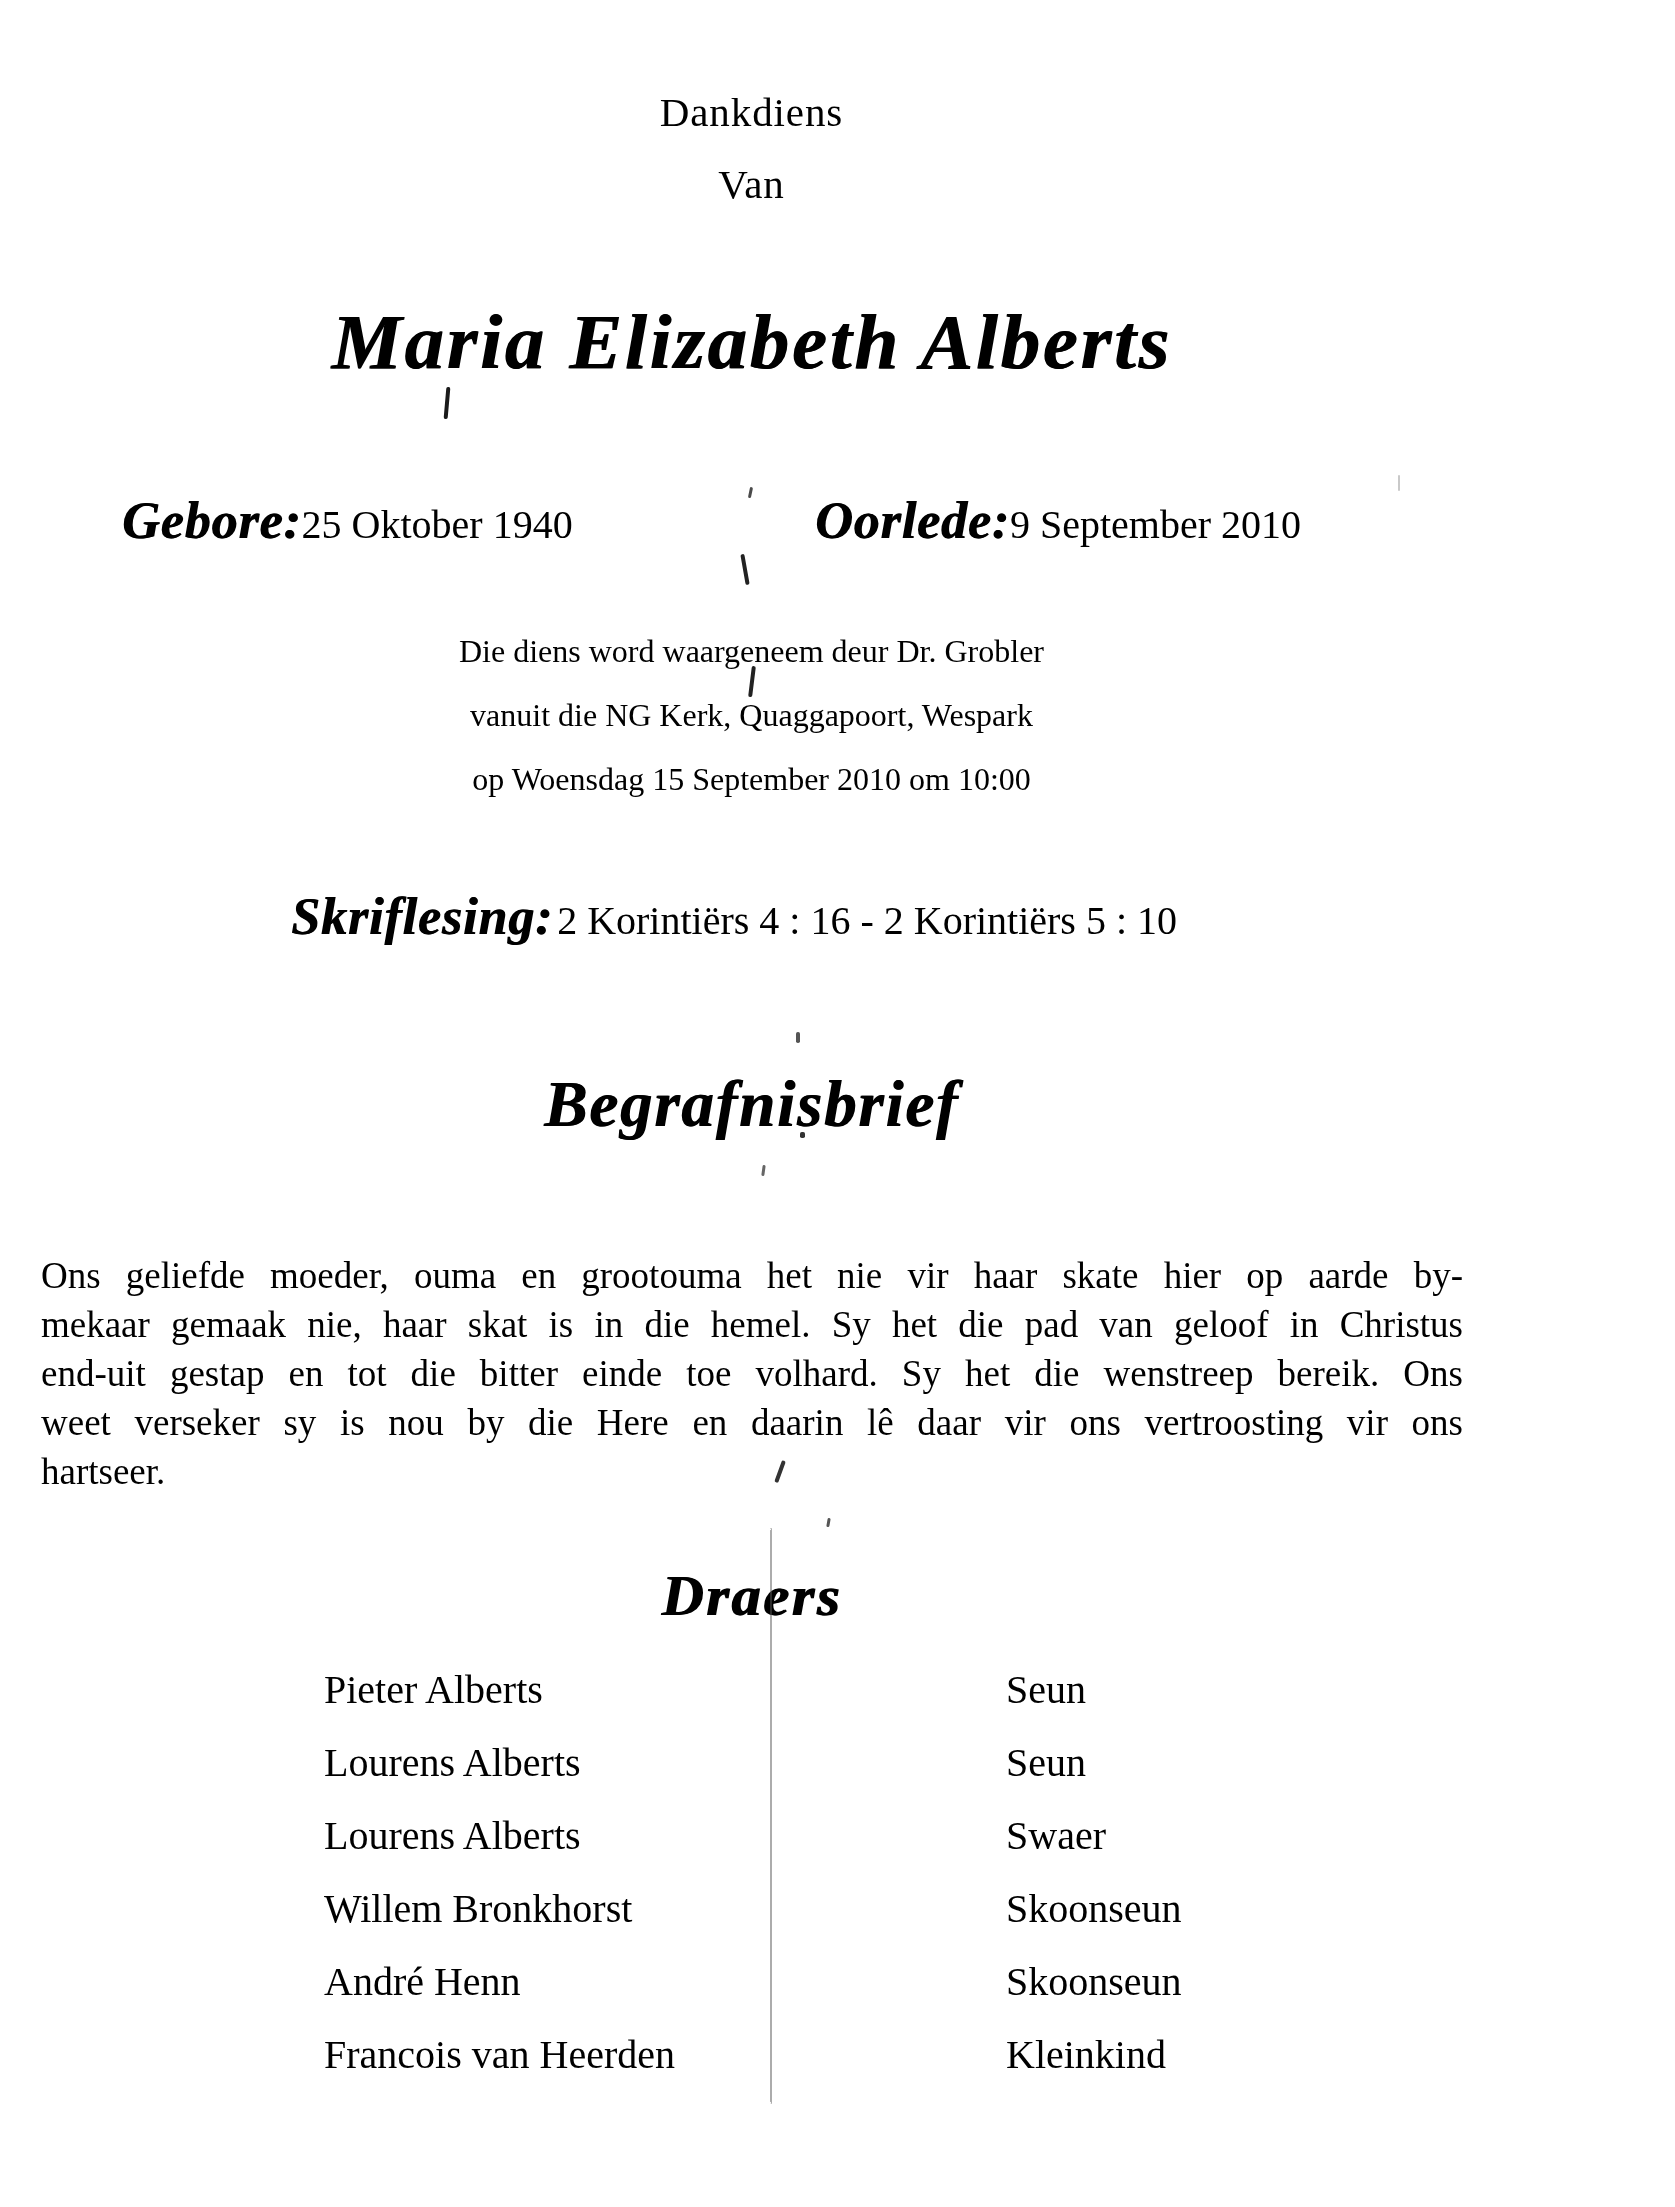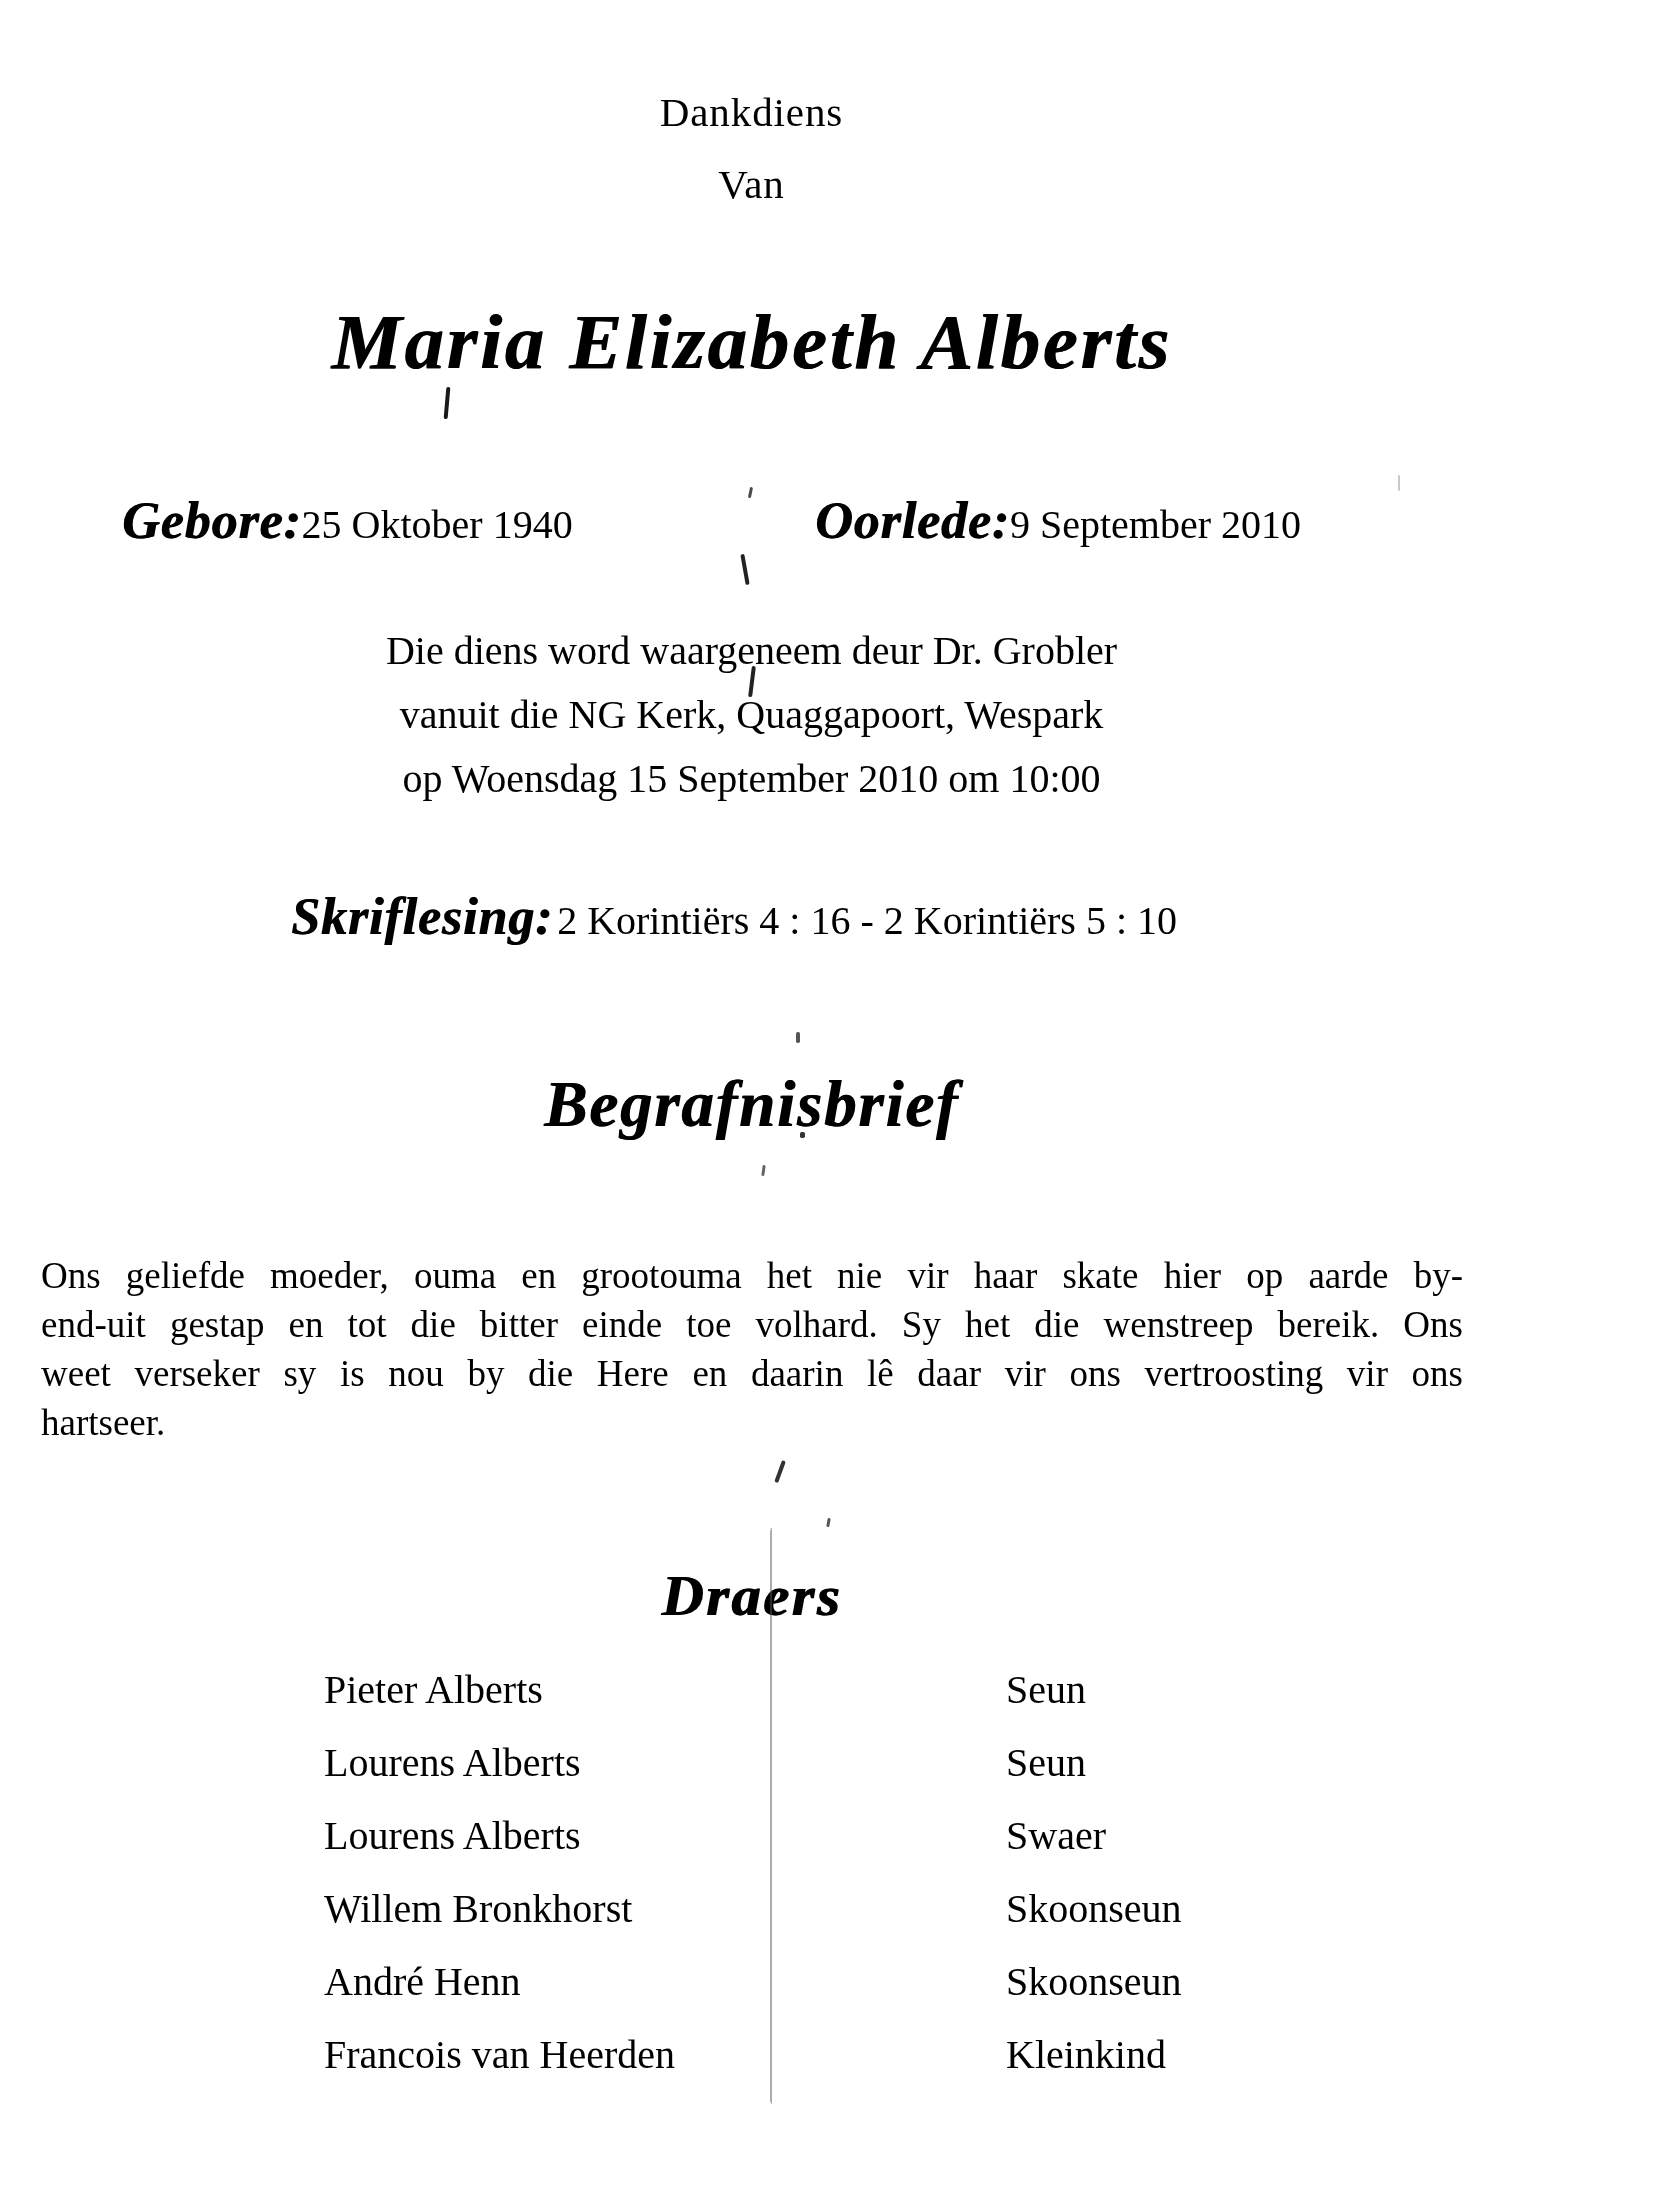--- a/index.html
+++ b/index.html
@@ -28,21 +28,21 @@
     font-style:italic;font-weight:bold;
     font-size:52px;letter-spacing:0.9px;
     text-shadow:0.9px 0 0 currentColor;
   }
   .plain-value{font-size:40px;}
   .dates-row .plain-value{}
   .dates-group{display:flex;align-items:baseline;}
   
   .service-block{
     left:22.5px;width:1458px;text-align:center;
-    font-size:40px;line-height:64px;
+    font-size:32px;line-height:64px;
   }
   
   .scripture-row{
     left:5px;width:1458px;
     display:flex;justify-content:center;align-items:baseline;gap:4px;
   }
   
   .section-heading{
     left:22.5px;width:1458px;text-align:center;
     font-style:italic;font-weight:bold;
@@ -107,20 +107,21 @@
 
   <div class="abs scripture-row" style="top:887px;">
     <span class="script-label">Skriflesing:</span>
     <span class="plain-value">2 Korintiërs 4 : 16 - 2 Korintiërs 5 : 10</span>
   </div>
 
   <div class="abs section-heading" style="top:1067px;">Begrafnisbrief</div>
 
   <div class="abs eulogy" style="top:1251px;">
     <div class="jline">Ons geliefde moeder, ouma en grootouma het nie vir haar skate hier op aarde by-</div>
+    <div class="jline">mekaar gemaak nie, haar skat is in die hemel. Sy het die pad van geloof in Christus</div>
     <div class="jline">end-uit gestap en tot die bitter einde toe volhard. Sy het die wenstreep bereik. Ons</div>
     <div class="jline">weet verseker sy is nou by die Here en daarin lê daar vir ons vertroosting vir ons</div>
     <div class="lastline">hartseer.</div>
   </div>
 
   <div class="abs pallbearers-heading" style="top:1562px;">Draers</div>
 
   <div class="abs pb-row" style="top:1666px;padding-left:44px;">
     <span class="pb-name">Pieter Alberts</span>
     <span class="pb-relation">Seun</span>

